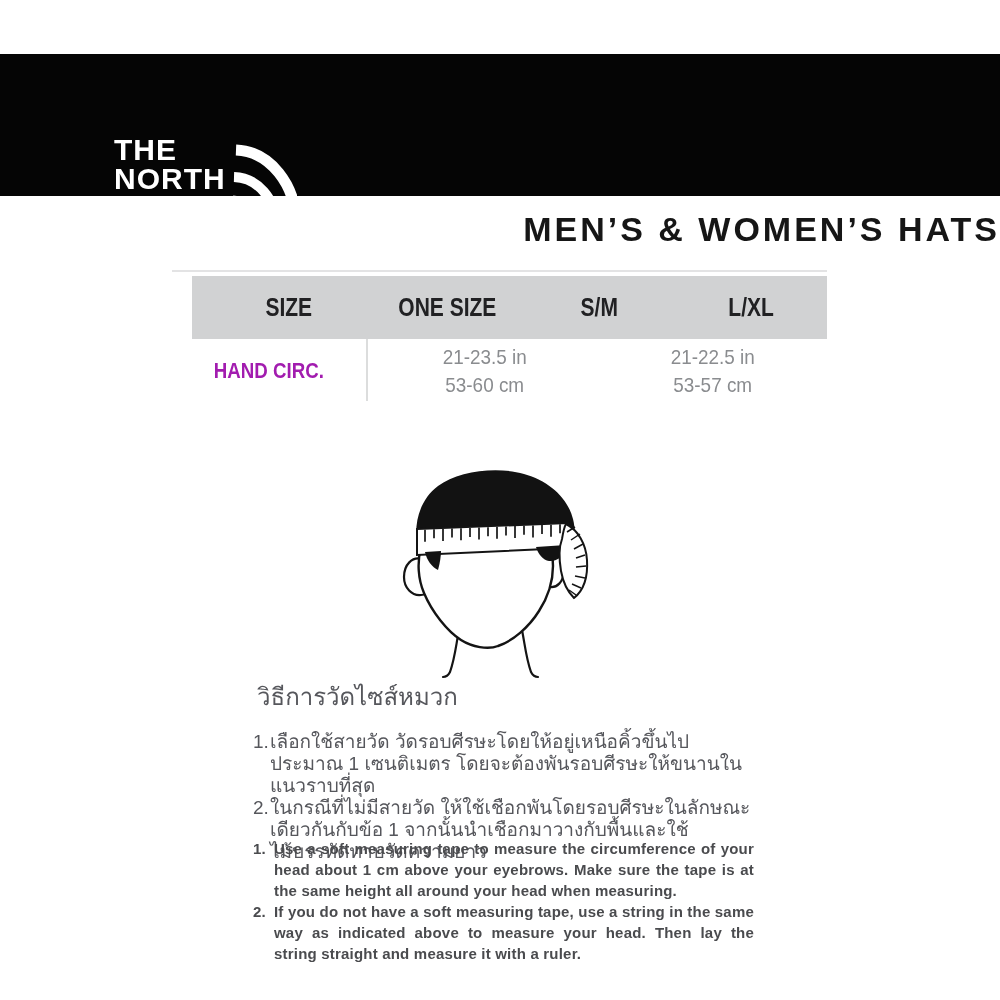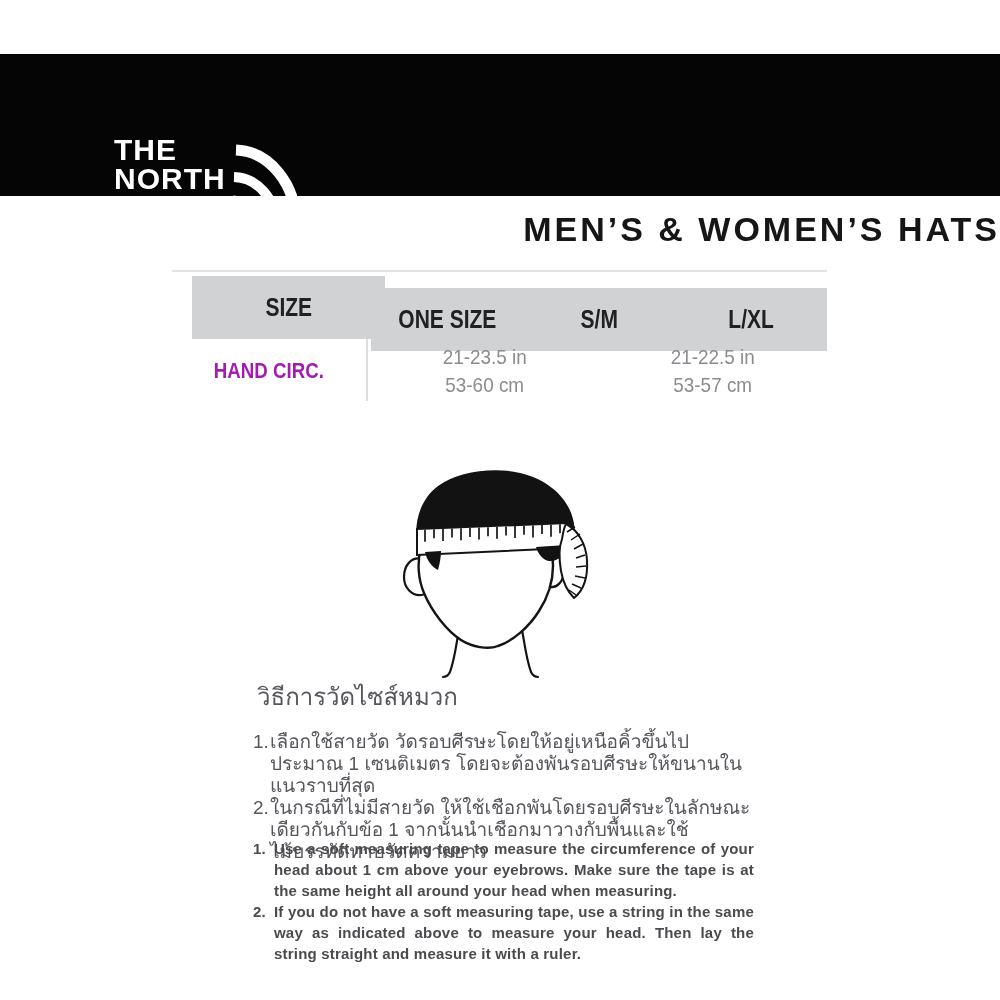--- a/index.html
+++ b/index.html
@@ -21,21 +21,21 @@
   .page-title{
     position:absolute;left:0;top:209px;width:1000px;text-align:right;
     font-size:34px;line-height:40px;font-weight:bold;letter-spacing:3px;color:#161616;
   }
   
   .tbl-topline{position:absolute;left:172px;top:270px;width:655px;height:2px;background:#e3e3e4;}
   .th{background:#d1d2d3;display:flex;align-items:center;justify-content:center;
       font-weight:bold;font-size:25px;color:#212123;}
   .th-size{position:absolute;left:172px;top:276px;width:193px;height:63px;margin-left:20px;}
   .th-group{position:absolute;left:371px;top:276px;width:456px;height:63px;display:flex;}
-  .th-group .th{flex:1 1 0;height:63px;margin-top:12px;}
+  .th-group .th{flex:1 1 0;height:63px;}
   .cond{display:inline-block;transform:scaleX(0.84);transform-origin:center;white-space:nowrap;}
   .td-label{
     position:absolute;left:172px;top:339px;width:193px;height:64px;
     display:flex;align-items:center;justify-content:center;
     font-weight:bold;font-size:22px;color:#a21caf;
   }
   .td-label .cond{transform:scaleX(0.85);}
   .td-values{position:absolute;left:371px;top:339px;width:456px;height:64px;display:flex;}
   .vcell{flex:1 1 0;display:flex;align-items:center;justify-content:center;}
   .vcell-inner{

